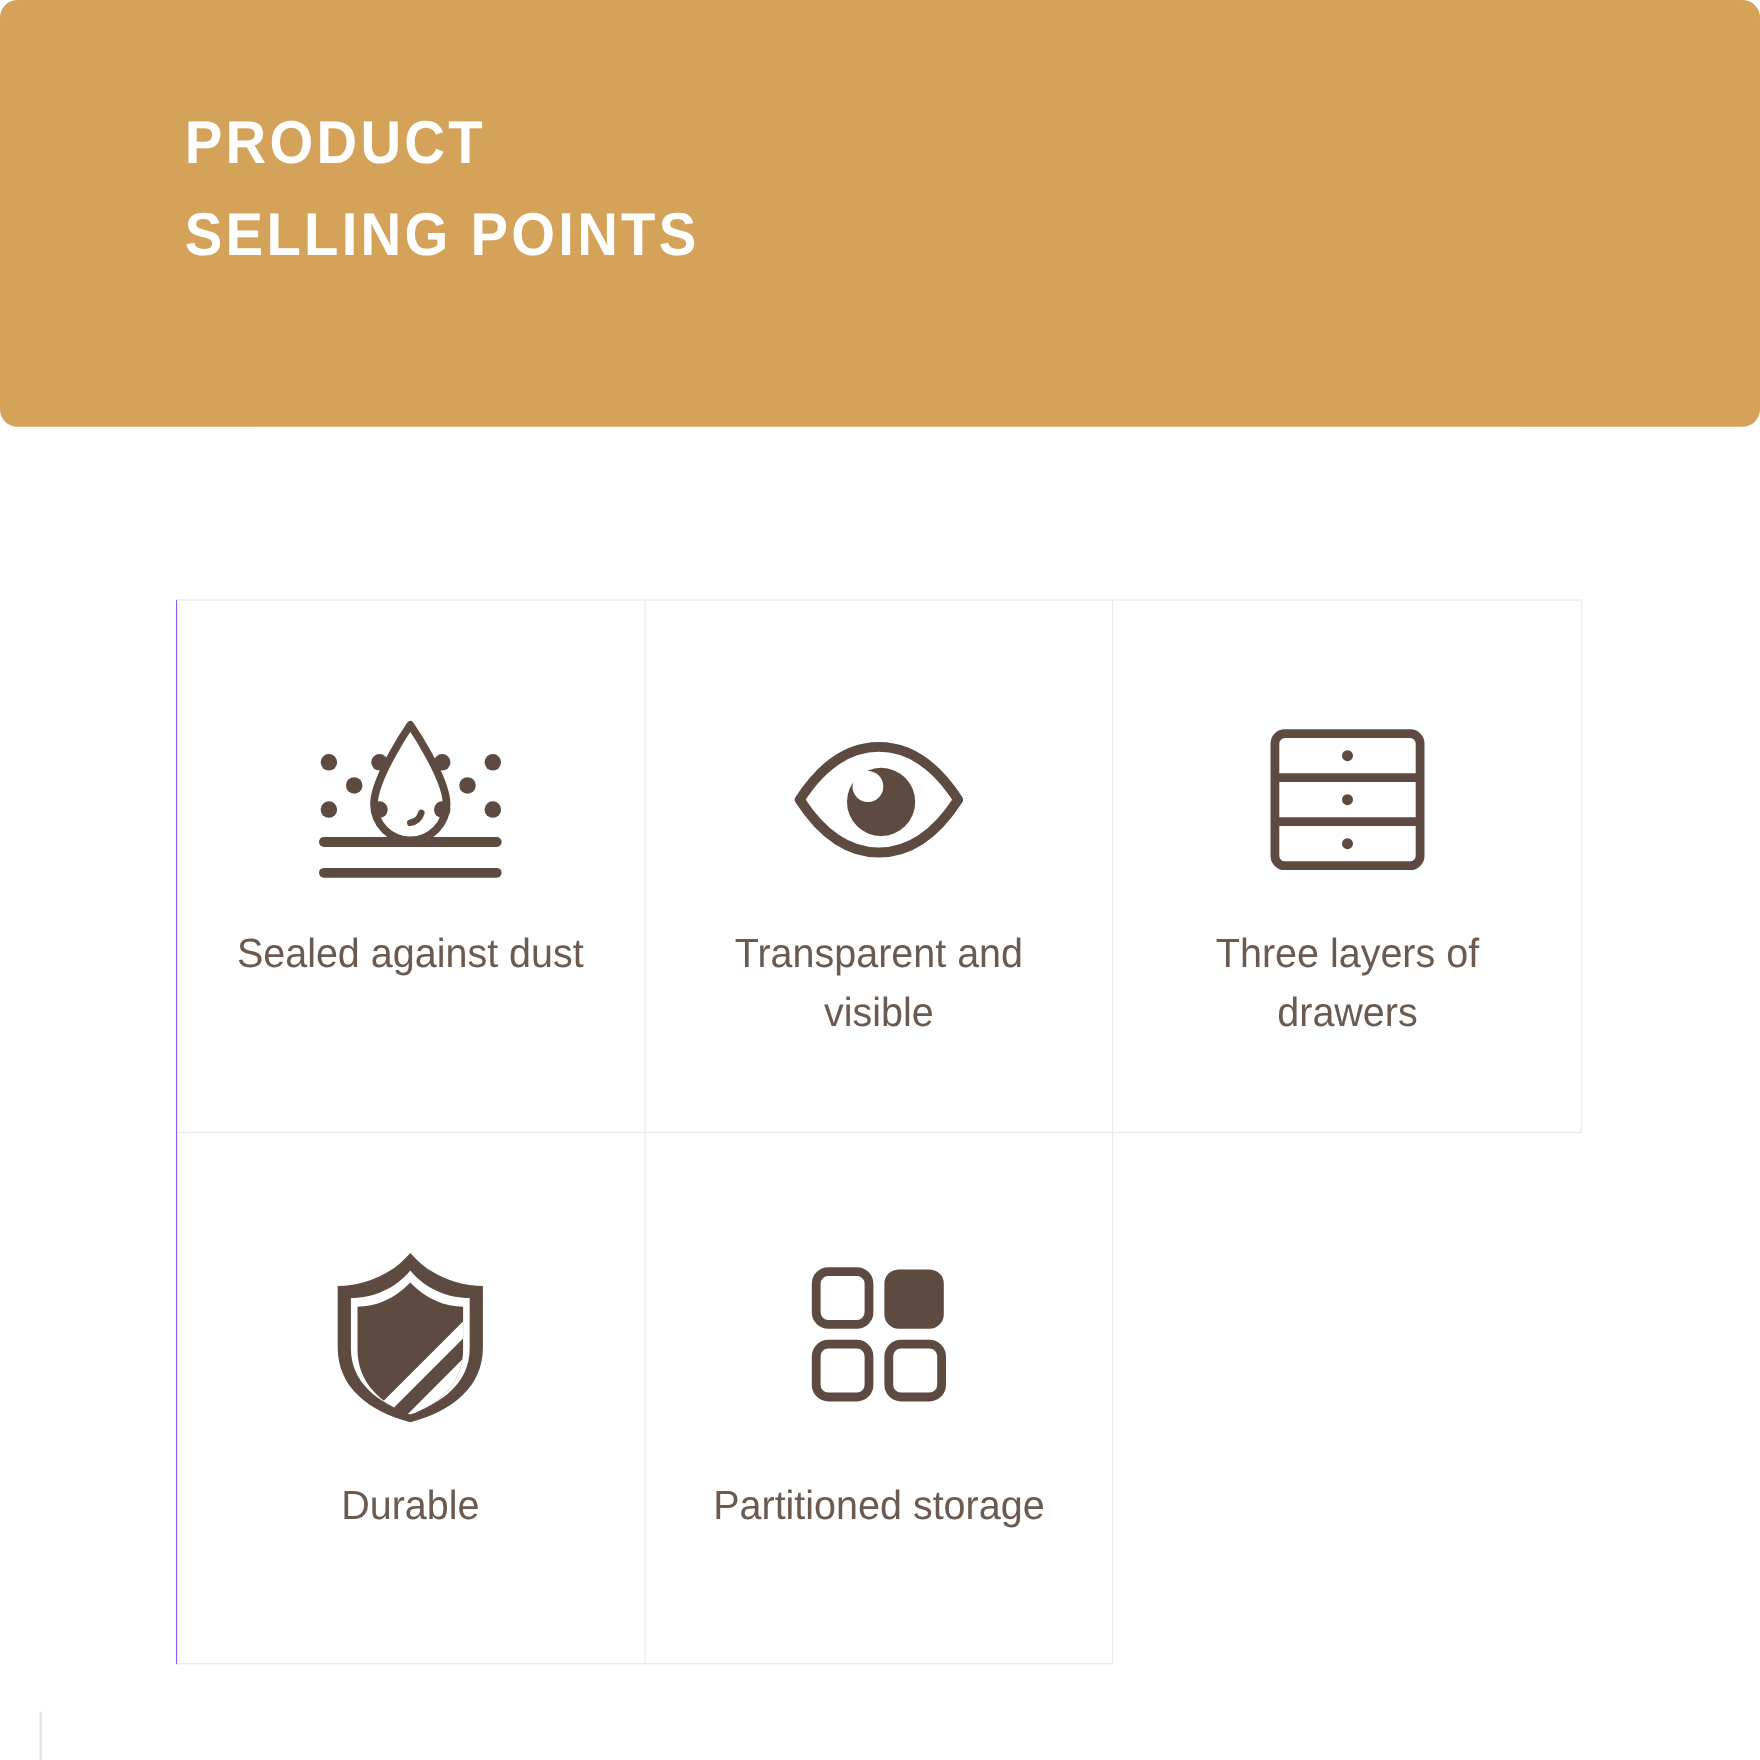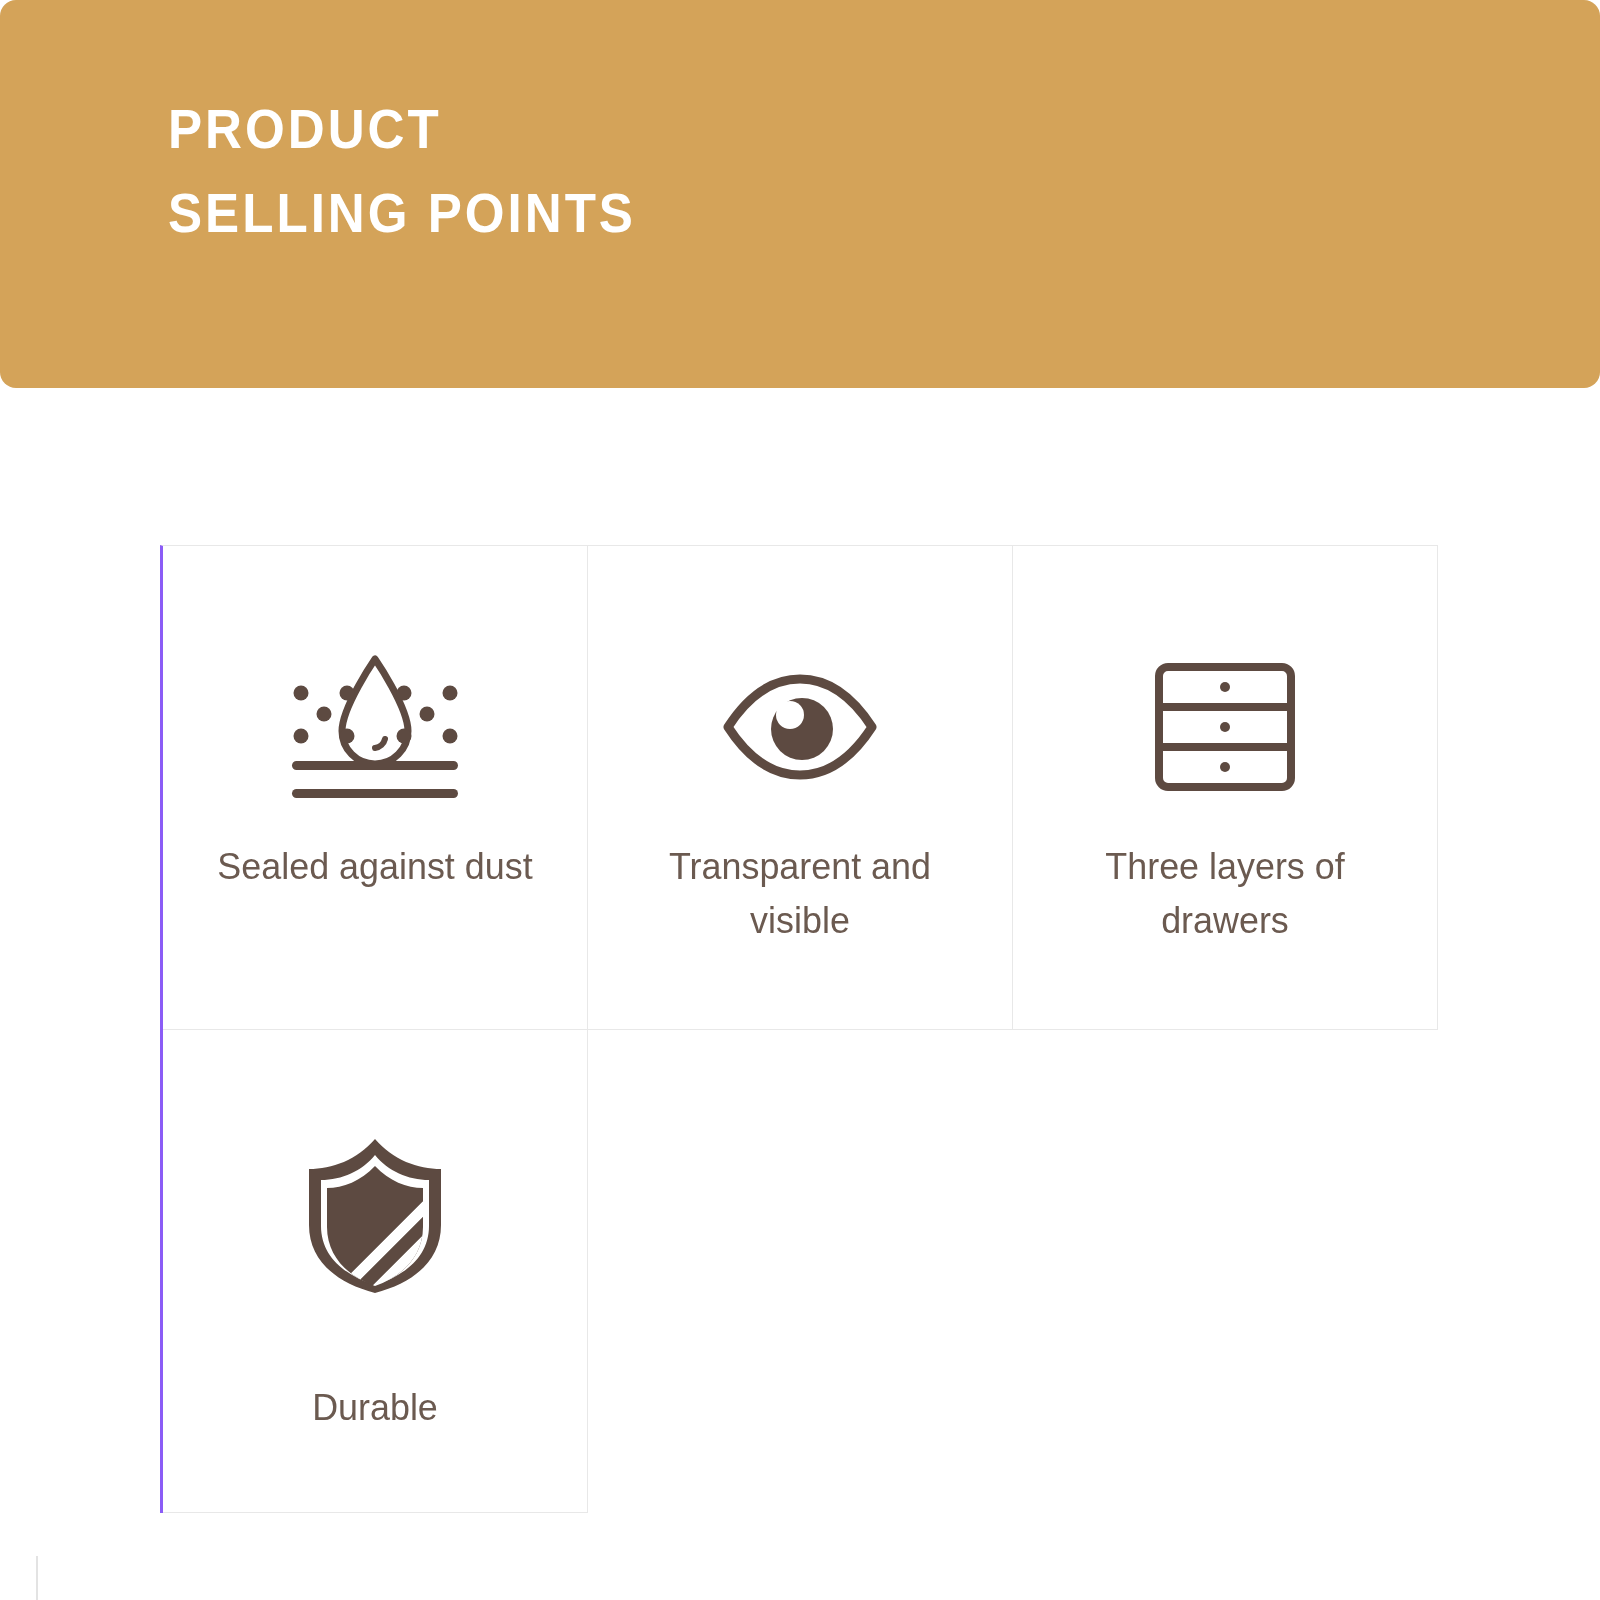--- a/index.html
+++ b/index.html
@@ -44,21 +44,21 @@
   #feature-grid {
     position: absolute;
     left: 160px;
     top: 545px;
     width: 1278px;
     height: 968px;
     display: grid;
     grid-template-columns: 1fr 1fr 1fr;
     grid-template-rows: 1fr 1fr;
     border-top: 1px solid #e8e8e8;
-    border-left: 3px solid #8b5cf6;
+    border-left: 1px solid #8b5cf6;
     box-sizing: border-box;
   }
   .grid-cell {
     border-right: 1px solid #e8e8e8;
     border-bottom: 1px solid #e8e8e8;
     box-sizing: border-box;
     display: flex;
     flex-direction: column;
     align-items: center;
     justify-content: flex-start;
@@ -80,21 +80,21 @@
     width: 330px;
     text-align: center;
     color: #6b5a50;
     font-family: "Liberation Sans", sans-serif;
     font-size: 37px;
     line-height: 1.45;
     font-weight: normal;
     transform: scaleX(0.97);
   }
   
-  .grid-cell.row2 { padding-top: 98px; gap: 39px; }
+  .grid-cell.row2 { padding-top: 98px; }
   .grid-cell.row2 .cell-label { margin-top: 44px; }
 
   
   #page-edge-mark {
     position: absolute;
     left: 36px;
     top: 1556px;
     width: 2px;
     height: 44px;
     background: #e3e3e3;
@@ -183,17 +183,28 @@
             <line x1="28" y1="172" x2="148" y2="52"></line>
             <line x1="50" y1="184" x2="170" y2="64"></line>
             <line x1="72" y1="196" x2="192" y2="76"></line>
           </g>
         </g>
       </svg>
     </div>
     <div class="cell-label">Durable</div>
   </div>
 
+  <div class="grid-cell row2">
+    <div class="cell-icon">
+      <svg width="124" height="124" viewBox="0 0 124 124" fill="none" xmlns="http://www.w3.org/2000/svg">
+        <rect x="5" y="5" width="48" height="48" rx="11" stroke="#5d4a41" stroke-width="8" fill="none"></rect>
+        <rect x="67" y="3" width="54" height="54" rx="13" fill="#5d4a41"></rect>
+        <rect x="5" y="71" width="48" height="48" rx="11" stroke="#5d4a41" stroke-width="8" fill="none"></rect>
+        <rect x="71" y="71" width="48" height="48" rx="11" stroke="#5d4a41" stroke-width="8" fill="none"></rect>
+      </svg>
+    </div>
+    <div class="cell-label">Partitioned storage</div>
+  </div>
 
 
 </div>
 
 <div id="page-edge-mark"></div>
 
 </body></html>

